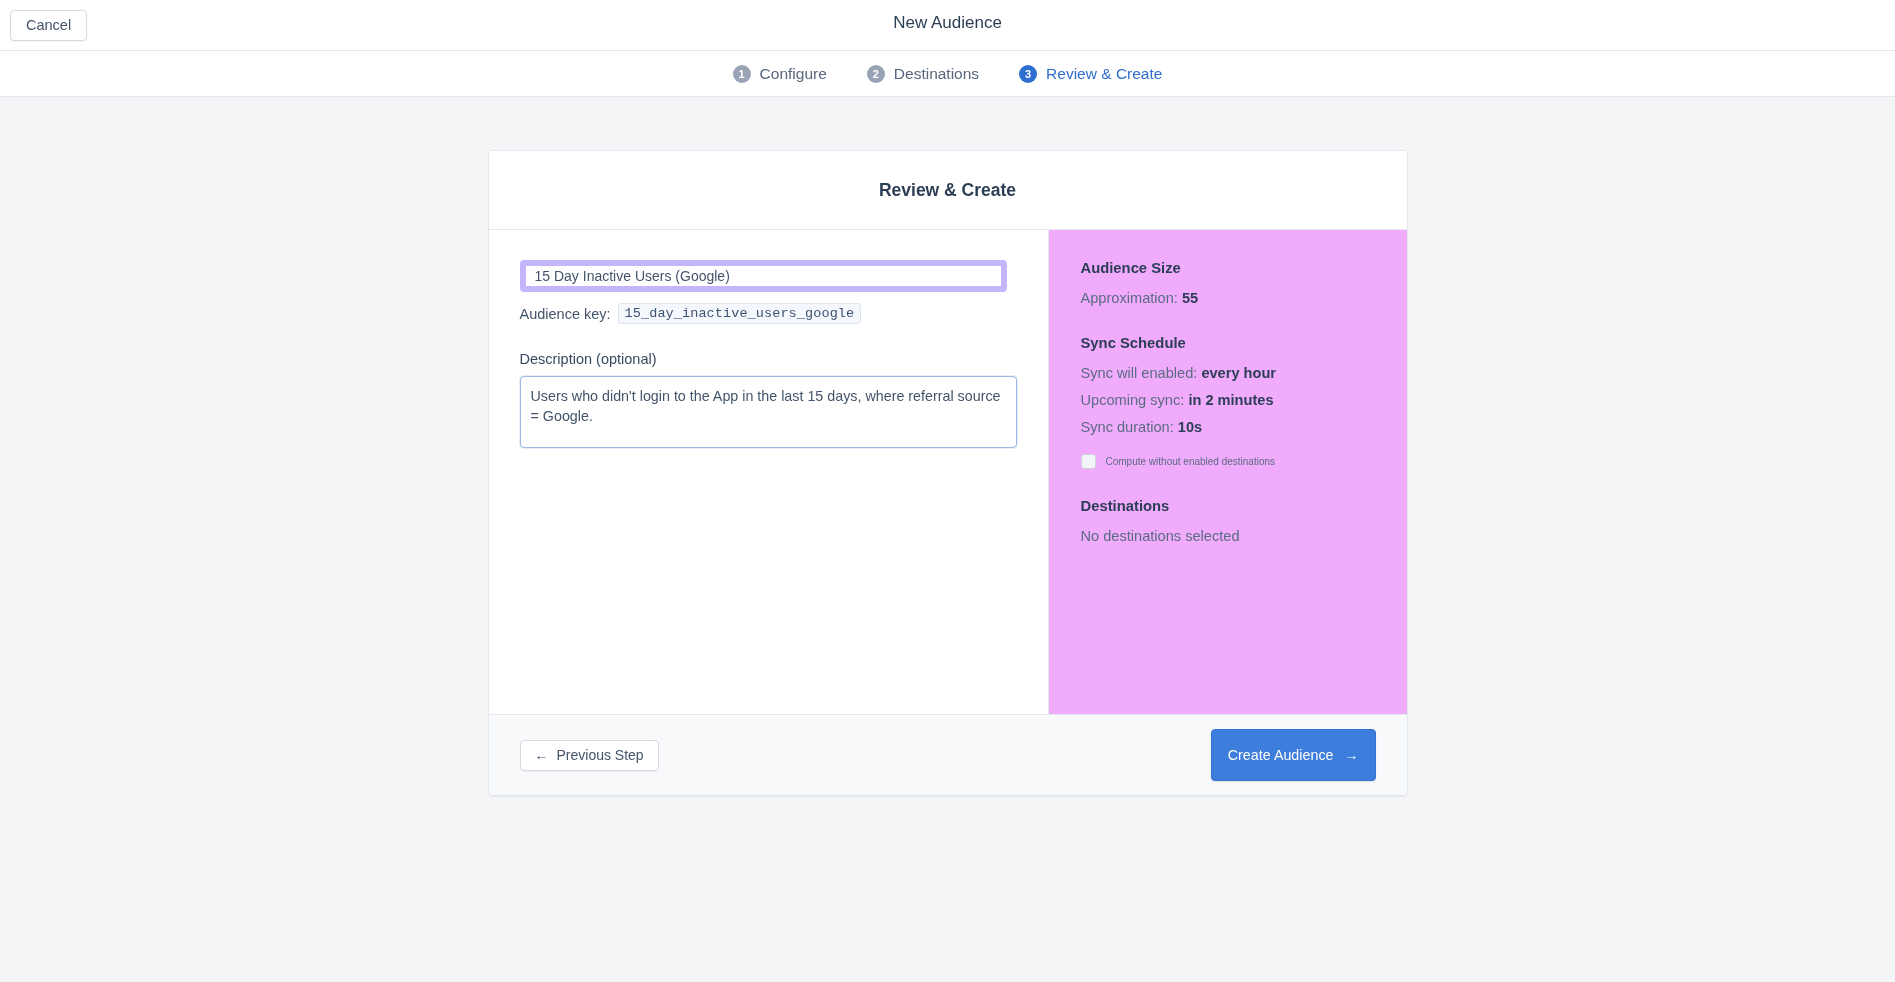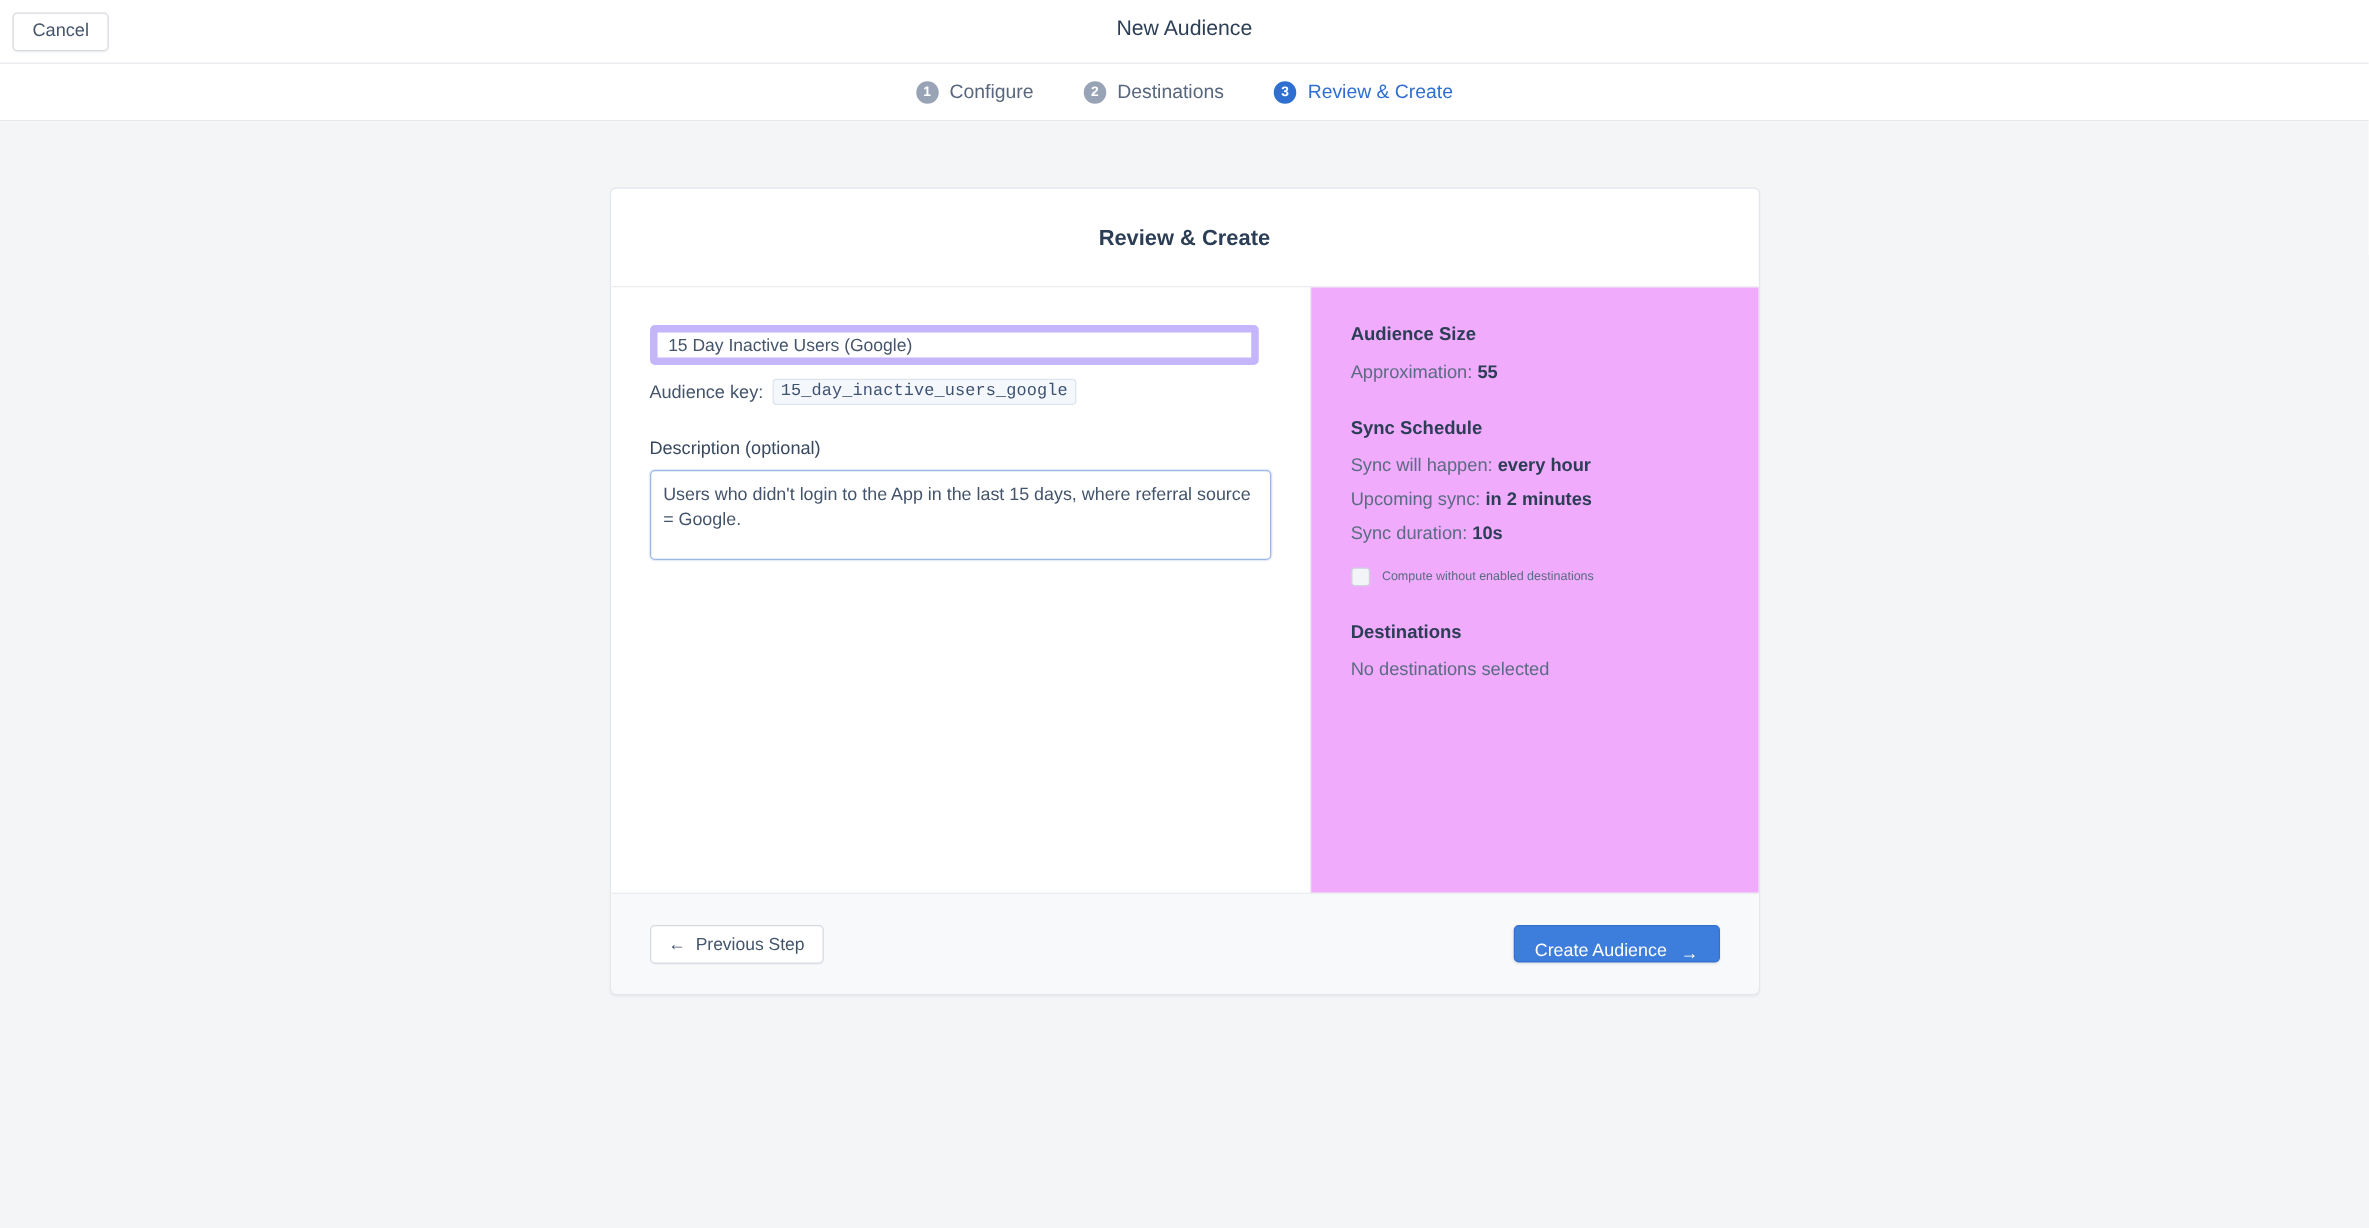--- a/index.html
+++ b/index.html
@@ -236,30 +236,30 @@
     color: #44546b;
     font-size: 14px;
     font-family: "Liberation Sans", sans-serif;
     display: inline-flex;
     align-items: center;
     gap: 8px;
     cursor: pointer;
     box-shadow: 0 1px 1px rgba(17,24,39,0.04);
   }
   .btn-create {
-    height: 30px;
+    height: 52px;
     padding: 0 16px;
     background: #3d7ddb;
     border: 1px solid #3571cf;
     border-radius: 4px;
     color: #ffffff;
     font-size: 14.3px;
     font-family: "Liberation Sans", sans-serif;
     display: inline-flex;
-    align-items: flex-end;
+    align-items: center;
     gap: 11px;
     cursor: pointer;
     box-shadow: 0 1px 2px rgba(17,24,39,0.10);
   }
   .arrow { font-size: 14px; line-height: 1; }
 </style>
 </head>
 <body>
 
 <div class="topbar">
@@ -313,21 +313,21 @@
           <div class="section-title">Audience Size</div>
           <div class="section-line">
             <span>Approximation:</span>
             <b>55</b>
           </div>
         </div>
 
         <div class="section">
           <div class="section-title">Sync Schedule</div>
           <div class="section-line">
-            <span>Sync will happen:</span>
+            <span>Sync will enabled:</span>
             <b>every hour</b>
           </div>
           <div class="section-line">
             <span>Upcoming sync:</span>
             <b>in 2 minutes</b>
           </div>
           <div class="section-line">
             <span>Sync duration:</span>
             <b>10s</b>
           </div>

